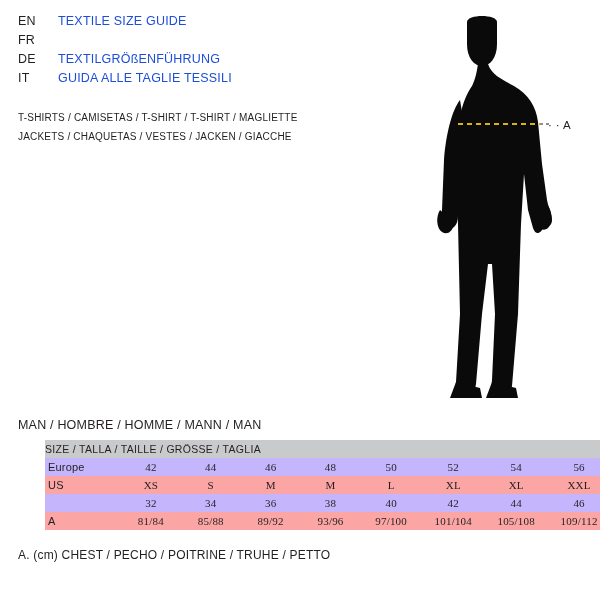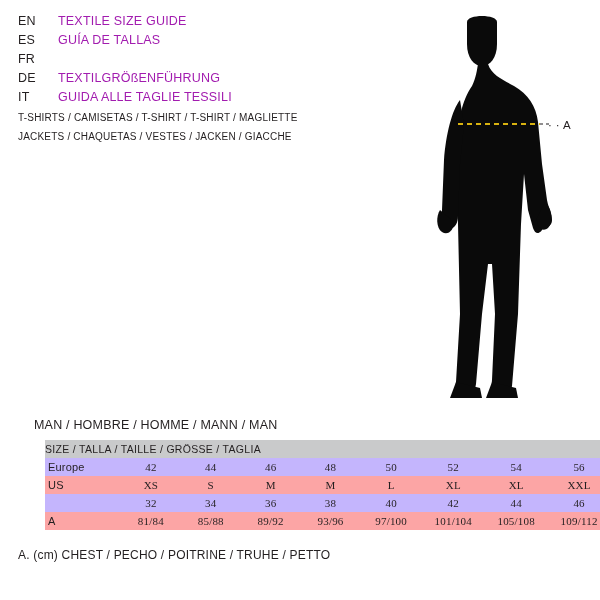--- a/index.html
+++ b/index.html
@@ -35,21 +35,21 @@
   }
   .lang-code {
     width: 40px;
     font-size: 12.5px;
     letter-spacing: 0.2px;
     color: #231f20;
   }
   .lang-text {
     font-size: 12.5px;
     letter-spacing: 0.2px;
-    color: #a21caf;
+    color: #1d4ed8;
   }
 
   
   .cat-block {
     position: absolute;
     left: 18px;
     top: 112px;
     width: 400px;
   }
   .cat-line {
@@ -72,21 +72,21 @@
     left: 148px;
     top: 105px;
     font-size: 11.5px;
     letter-spacing: 0.4px;
     color: #231f20;
   }
 
   
   .man-title {
     position: absolute;
-    left: 34px;
+    left: 18px;
     top: 418px;
     font-size: 12.5px;
     letter-spacing: 0.2px;
     color: #231f20;
   }
 
   
   .table {
     position: absolute;
     left: 18px;
@@ -136,24 +136,20 @@
 </style>
 </head>
 <body>
 
 <div class="page">
 
   <div class="lang-block">
     <div class="lang-row">
       <div class="lang-code">EN</div>
       <div class="lang-text">TEXTILE SIZE GUIDE</div>
-    </div>
-    <div class="lang-row">
-      <div class="lang-code">ES</div>
-      <div class="lang-text">GUÍA DE TALLAS</div>
     </div>
     <div class="lang-row">
       <div class="lang-code">FR</div>
     </div>
     <div class="lang-row">
       <div class="lang-code">DE</div>
       <div class="lang-text">TEXTILGRÖßENFÜHRUNG</div>
     </div>
     <div class="lang-row">
       <div class="lang-code">IT</div>

